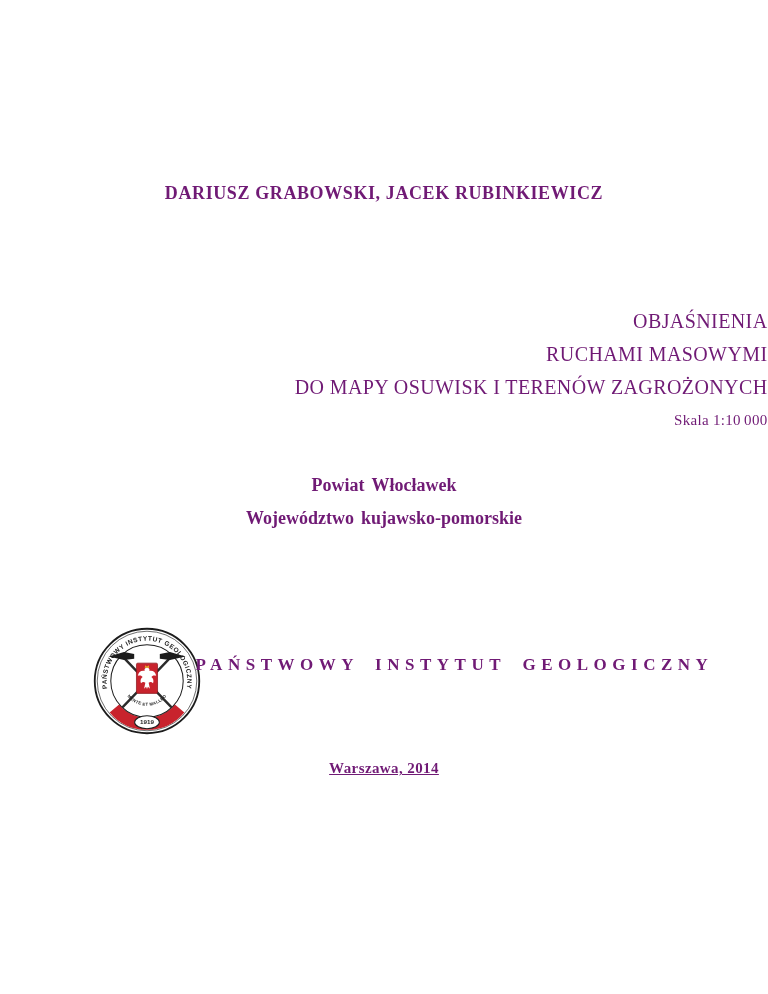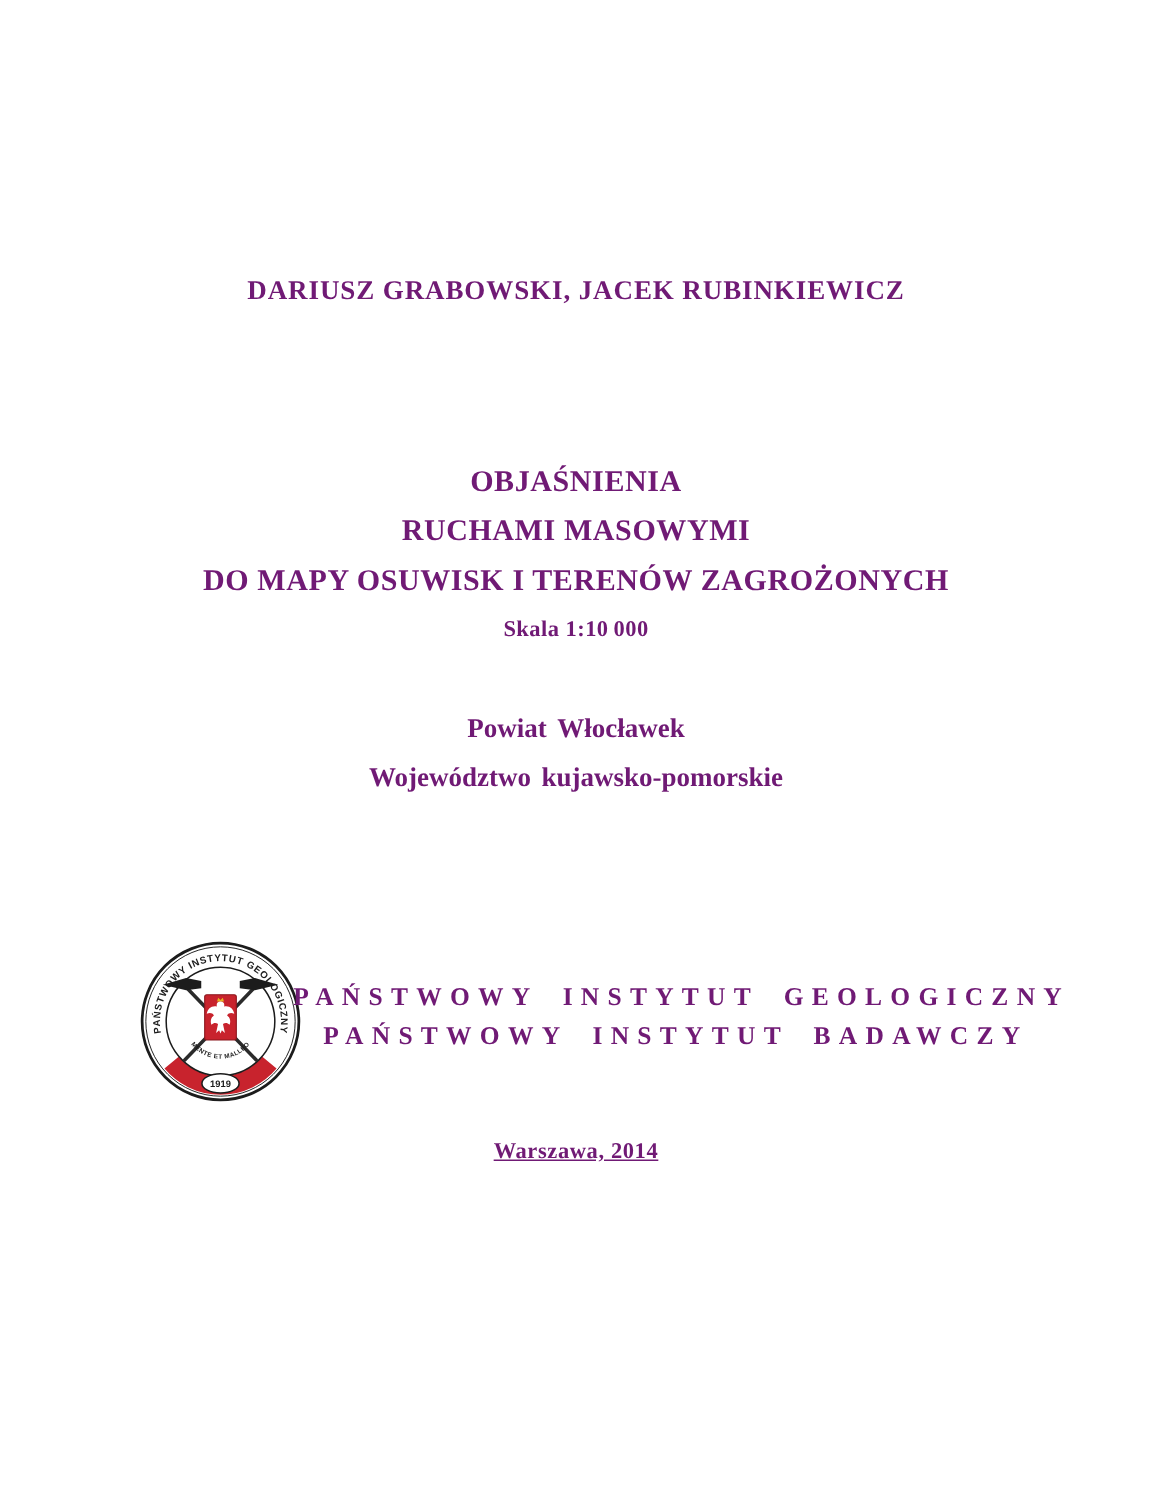--- a/index.html
+++ b/index.html
@@ -28,22 +28,22 @@
     font-size: 18px;
     letter-spacing: 0.6px;
     white-space: nowrap;
   }
 
   .title-block {
     position: absolute;
     top: 301px;
     left: 0;
     width: 100%;
-    text-align: center;
-    font-weight: bold;
+    text-align: right;
+    font-weight: normal;
   }
   .title-line {
     font-size: 20px;
     line-height: 33px;
     letter-spacing: 0.4px;
     white-space: nowrap;
   }
   .scale-line {
     font-size: 15px;
     line-height: 33px;
@@ -202,19 +202,18 @@
       </text>
 
       <g>
         <ellipse cx="60" cy="105" rx="13.5" ry="7" fill="#ffffff" stroke="#1c1c1c" stroke-width="1.1"></ellipse>
         <text class="seal-year-text" x="60" y="107.4" text-anchor="middle">1919</text>
       </g>
     </svg>
 
     <div class="publisher-text">
       <div class="publisher-line">PAŃSTWOWY INSTYTUT GEOLOGICZNY</div>
-      <div class="publisher-line">PAŃSTWOWY INSTYTUT BADAWCZY</div>
     </div>
   </div>
 
   <div class="imprint-line">Warszawa, 2014</div>
 
 </div>
 
 </body></html>

